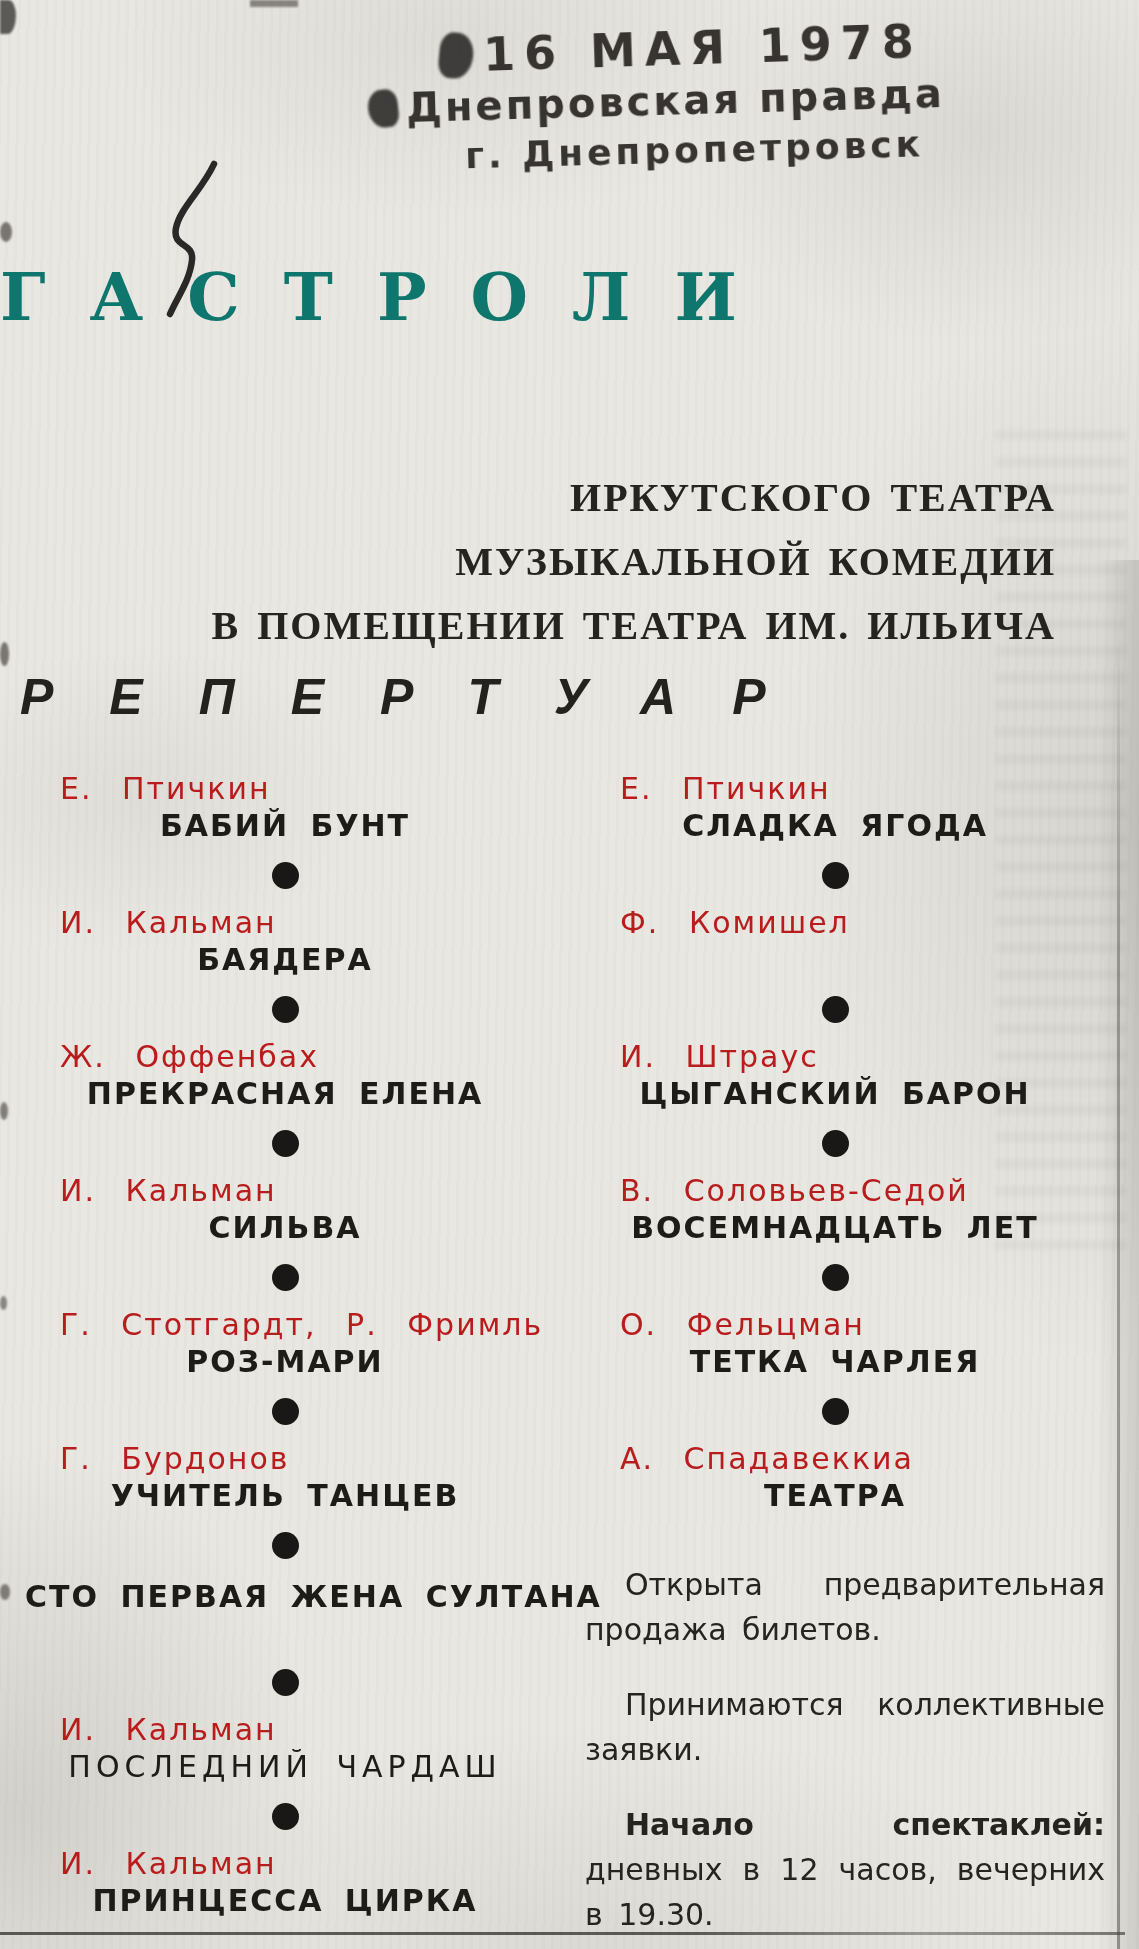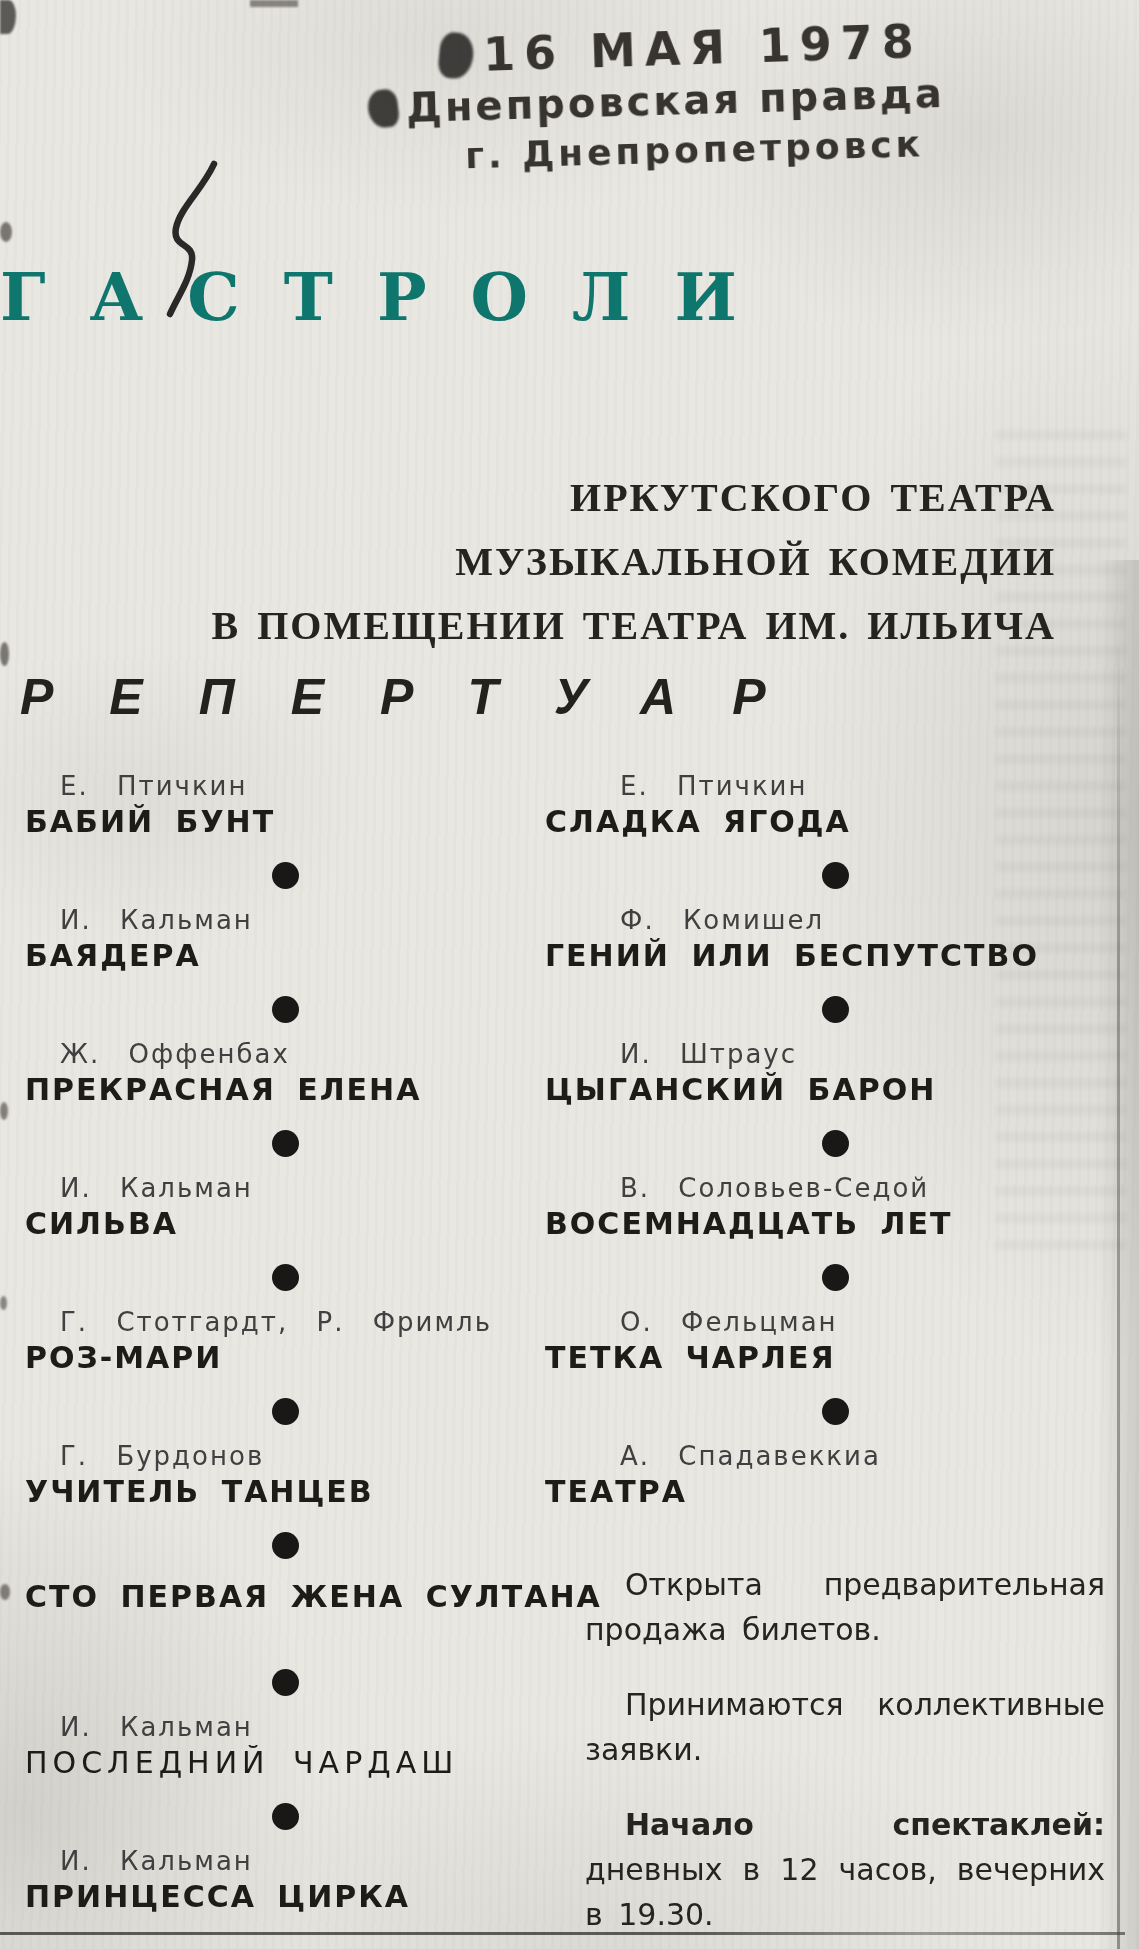--- a/index.html
+++ b/index.html
@@ -51,28 +51,28 @@
     position:absolute;top:668px;left:20px;width:1030px;text-align:left;
     font-family:"Liberation Sans",sans-serif;font-style:italic;font-weight:bold;
     font-size:50px;letter-spacing:56px;white-space:nowrap;color:#24221f;
   }
   
   .columns{position:absolute;top:772px;left:25px;width:1100px;display:flex;}
   .col-left{width:520px;}
   .col-right{width:580px;}
   .entry{height:72px;}
   .composer{
-    font-size:26px;letter-spacing:2px;word-spacing:18px;line-height:1.1;
-    color:#404040;white-space:nowrap;
+    font-size:30px;letter-spacing:2px;word-spacing:18px;line-height:1.1;
+    color:#b91c1c;white-space:nowrap;
   }
   .col-left .composer{padding-left:35px;}
   .col-right .composer{padding-left:75px;}
   .show-title{
     font-size:30px;font-weight:bold;letter-spacing:2px;word-spacing:9px;
-    text-align:left;line-height:1.2;margin-top:3px;color:#1e1c19;white-space:nowrap;
+    text-align:center;line-height:1.2;margin-top:3px;color:#1e1c19;white-space:nowrap;
   }
   .show-title.thin{font-weight:normal;letter-spacing:5px;}
   .bullet-row{height:62px;display:flex;align-items:center;justify-content:center;}
   .bullet{width:27px;height:27px;background:#191816;border-radius:50%;filter:blur(.4px);}
   
   .para{
     font-size:30px;line-height:45px;text-align:justify;text-indent:40px;
     padding-left:40px;width:520px;color:#26241f;word-spacing:6px;
   }
   .note-1{margin-top:48px;}
@@ -206,21 +206,20 @@
     <div class="col-right">
       <div class="entry">
         <div class="composer">Е. Птичкин</div>
         <div class="show-title">СЛАДКА ЯГОДА</div>
       </div>
       <div class="bullet-row">
           <span class="bullet"></span>
         </div>
       <div class="entry">
         <div class="composer">Ф. Комишел</div>
-        <div class="show-title">ГЕНИЙ ИЛИ БЕСПУТСТВО</div>
       </div>
       <div class="bullet-row">
           <span class="bullet"></span>
         </div>
       <div class="entry">
         <div class="composer">И. Штраус</div>
         <div class="show-title">ЦЫГАНСКИЙ БАРОН</div>
       </div>
       <div class="bullet-row">
           <span class="bullet"></span>

